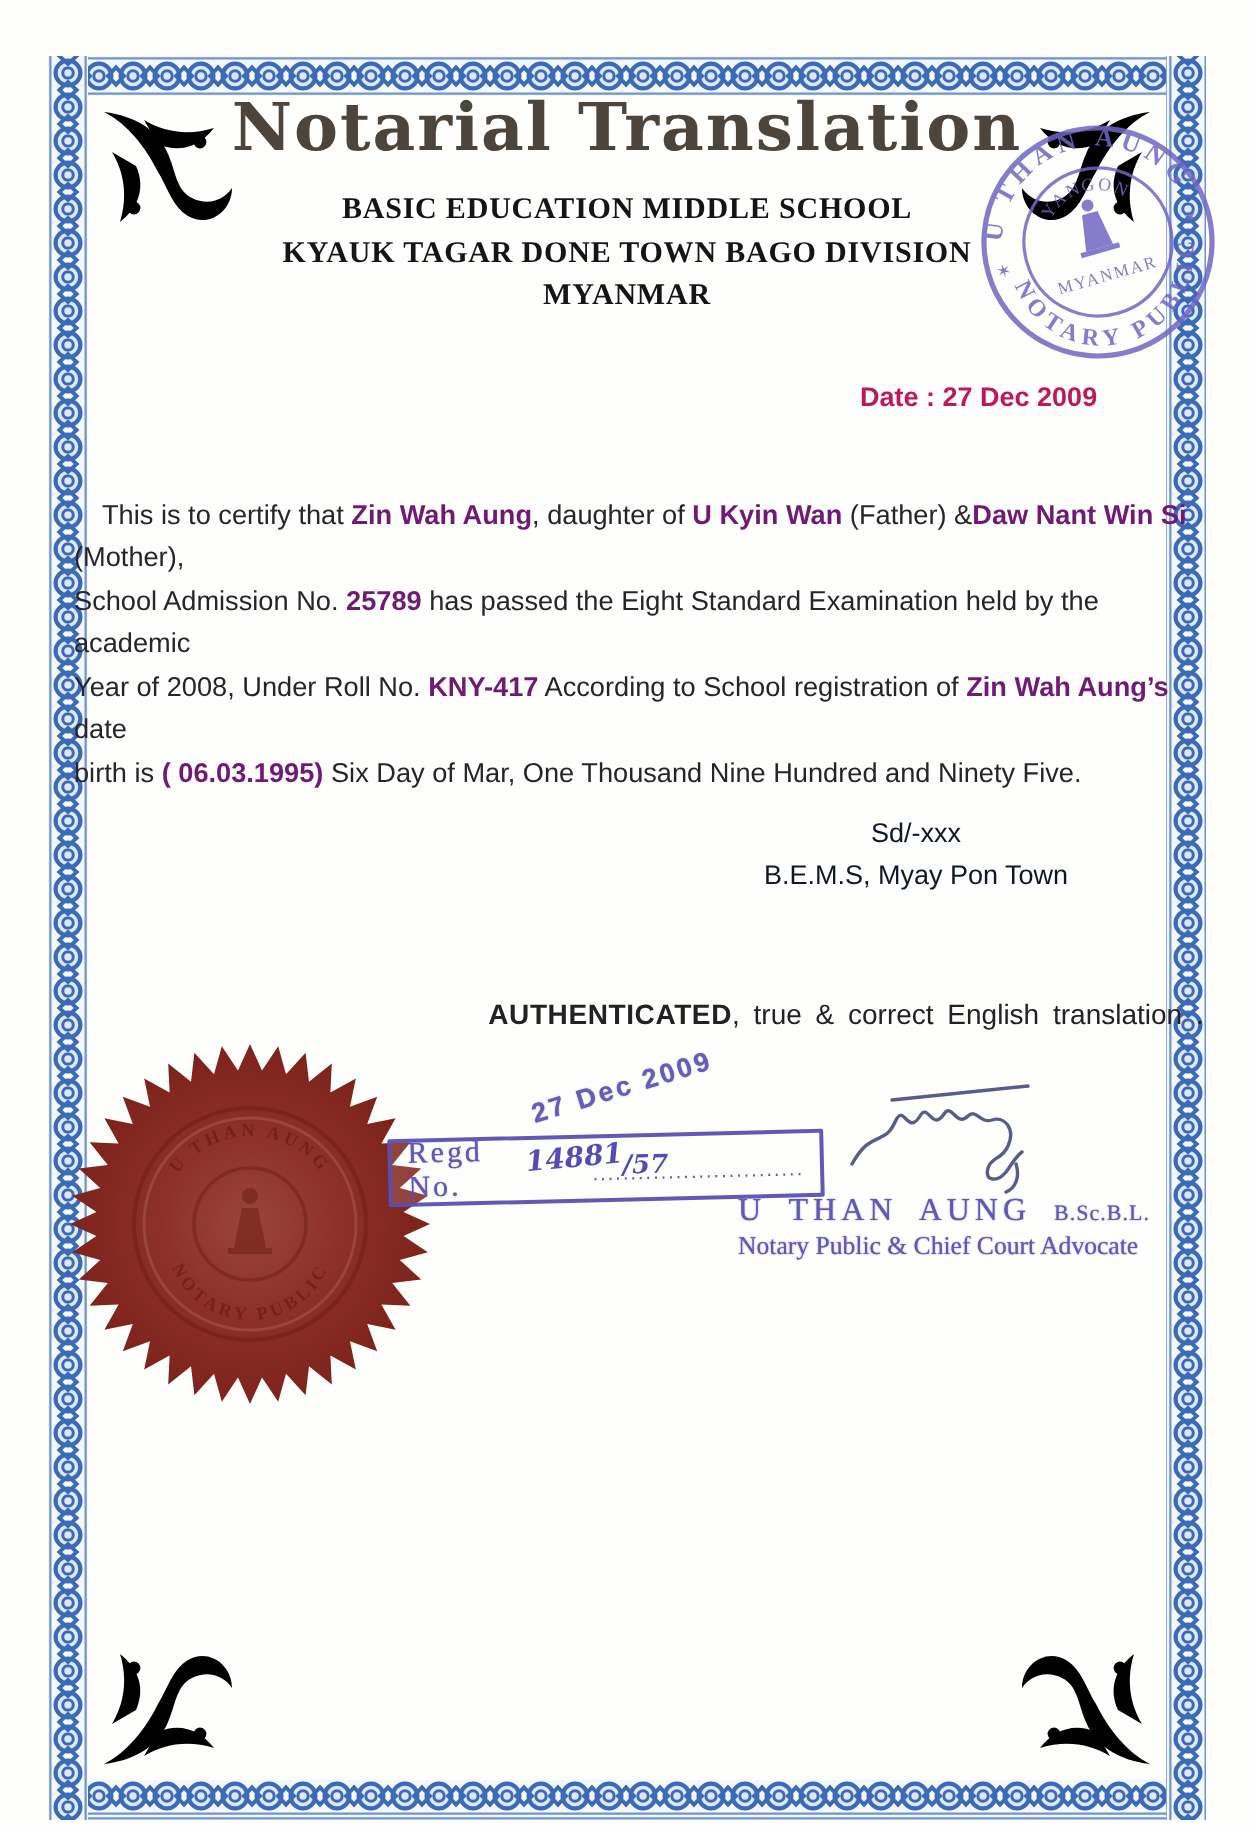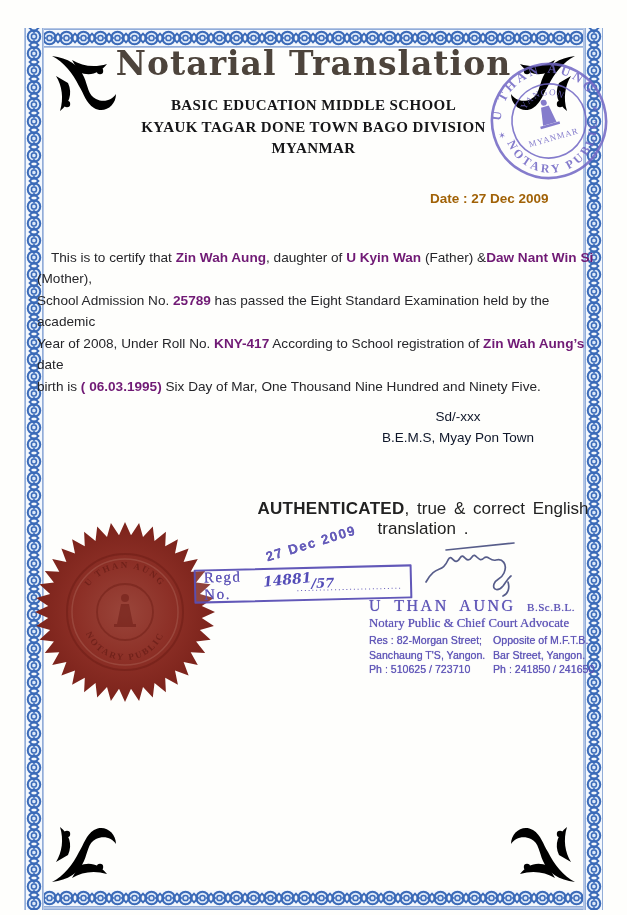--- a/index.html
+++ b/index.html
@@ -18,31 +18,31 @@
     font-family:"DejaVu Serif",serif;font-weight:700;
     font-size:33px;letter-spacing:1px;color:var(--script-ink);
   }
   .school{
     left:0;width:100%;text-align:center;
     font-family:"Liberation Serif",serif;font-weight:700;font-size:15px;
     letter-spacing:.4px;color:#151517;
   }
   .school1{top:97px;} .school2{top:119px;} .school3{top:140px;}
   
-  .date-line{left:430px;top:191px;font-size:13.5px;font-weight:700;color:#a16207;}
+  .date-line{left:430px;top:191px;font-size:13.5px;font-weight:700;color:#be185d;}
   
   .body-par{
     left:37px;top:233px;width:558px;font-size:13.6px;line-height:21.5px;
     text-indent:14px;color:#26262a;
   }
   .body-par b{font-weight:700;color:#701a75;}
   
   .sig-block{left:360px;top:406px;width:196px;text-align:center;font-size:13.5px;line-height:21px;color:#0f172a;}
   
-  .auth-line{left:225px;top:499px;width:396px;text-align:center;font-size:17px;word-spacing:3px;color:#222;}
+  .auth-line{left:225px;top:499px;width:396px;text-align:center;font-size:14px;word-spacing:3px;color:#222;}
   .auth-line b{letter-spacing:.3px;}
   
   .diag-stamp{
     left:246px;top:536px;width:130px;text-align:center;
     transform:rotate(-17deg);transform-origin:center;
     font-size:13.5px;font-weight:700;letter-spacing:1.5px;color:var(--ink-purple);
     opacity:.92;text-shadow:0 0 .6px var(--ink-purple);
   }
   .regd-stamp{
     left:194px;top:567px;width:198px;height:30px;
@@ -195,27 +195,15 @@
       <path d="M96,44 C98,50 96,56 91,58"></path>
     </g>
   </svg>
 
   <div class="abs notary-block">
     <div class="notary-name">
       <span>U THAN AUNG</span>
       <span class="notary-degree">B.Sc.B.L.</span>
     </div>
     <div class="notary-title">Notary Public &amp; Chief Court Advocate</div>
-    <div class="notary-grid">
-      <div>
-          <div class="info-line">Res : 82-Morgan Street;</div>
-          <div class="info-line">Sanchaung T'S, Yangon.</div>
-          <div class="info-line">Ph : 510625 / 723710</div>
-        </div>
-      <div>
-          <div class="info-line">Opposite of M.F.T.B.</div>
-          <div class="info-line">Bar Street, Yangon.</div>
-          <div class="info-line">Ph : 241850 / 241650</div>
-        </div>
-    </div>
   </div>
 
 </div>
 
 </body></html>

